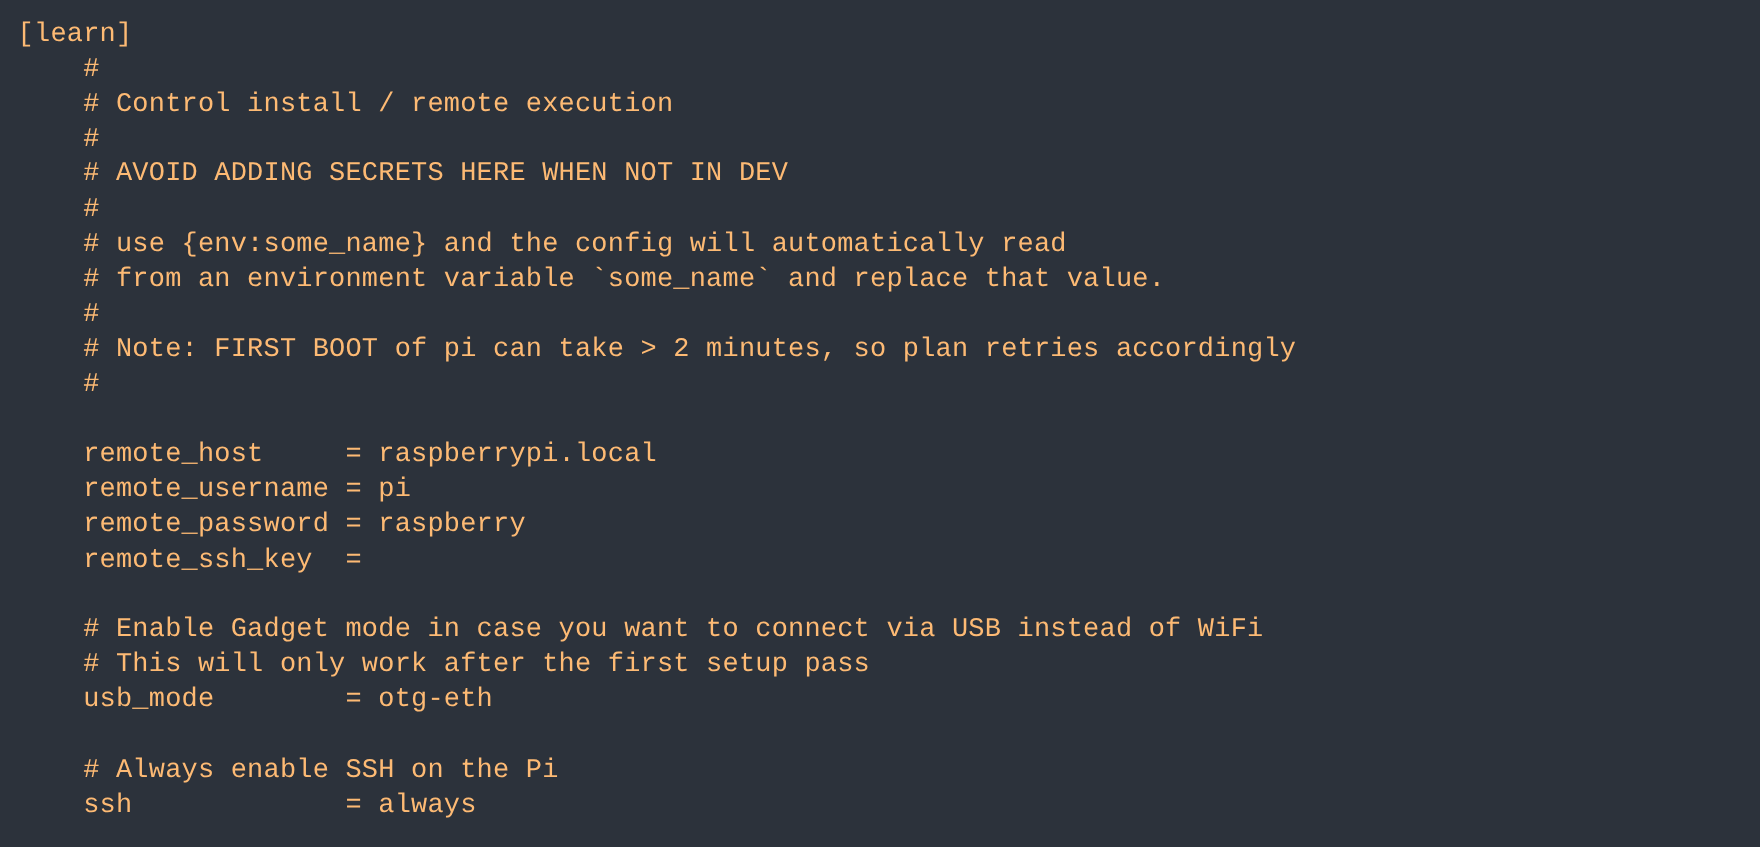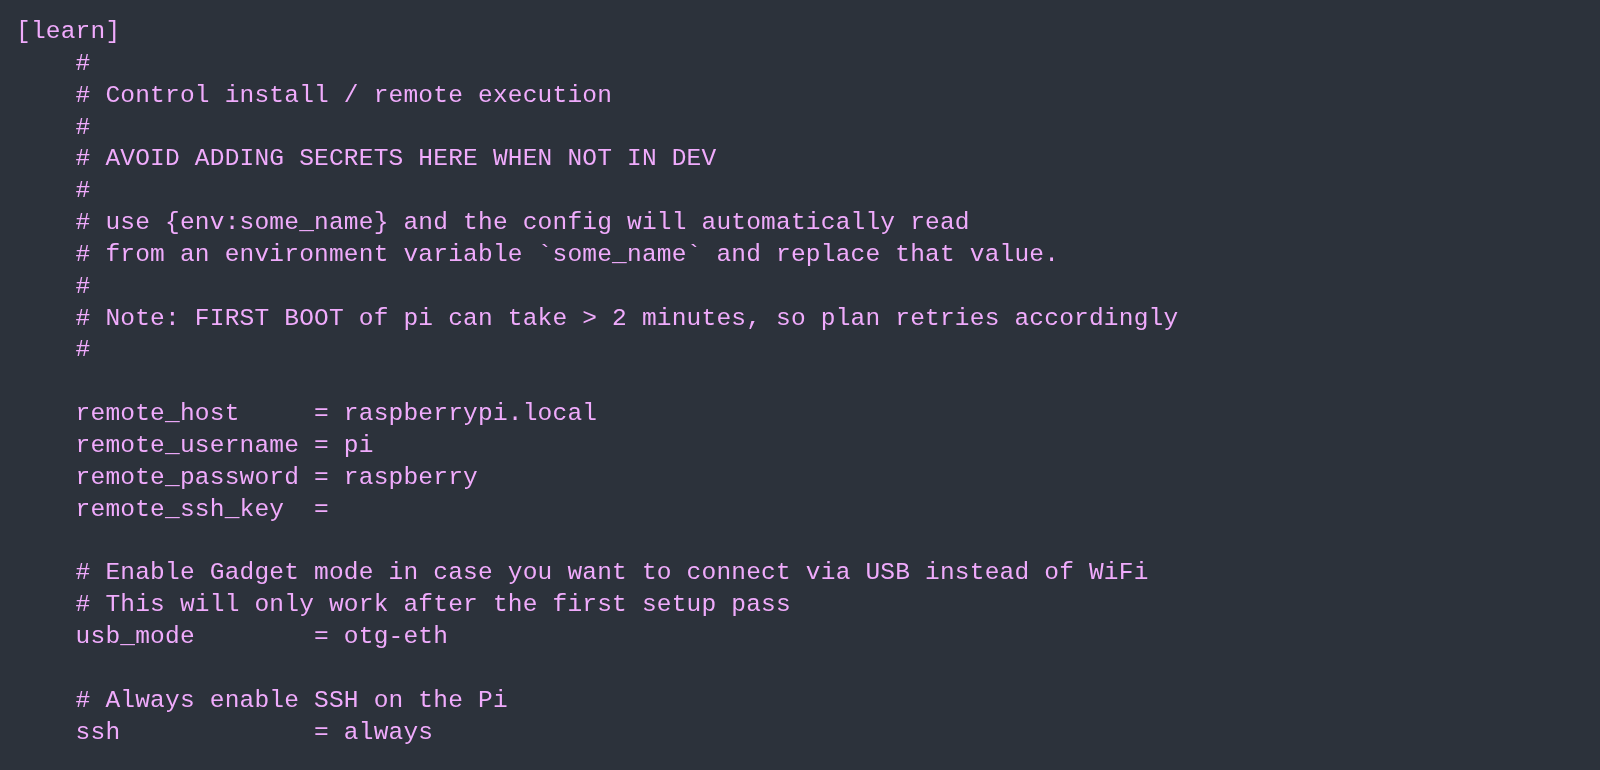--- a/index.html
+++ b/index.html
@@ -9,21 +9,21 @@
     height: 770px;
     background: #2c323b;
     overflow: hidden;
   }
   pre.code {
     margin: 0;
     padding: 16px 16px 16px 16px;
     font-family: "SF Mono", "Menlo", "Consolas", "Liberation Mono", monospace;
     font-size: 24.5px;
     line-height: 1.30;
-    color: #f0abfc;
+    color: #fdba74;
     white-space: pre;
     letter-spacing: 0.2px;
   }
 </style>
 </head>
 <body>
 
 <pre class="code">[learn]
     #
     # Control install / remote execution

